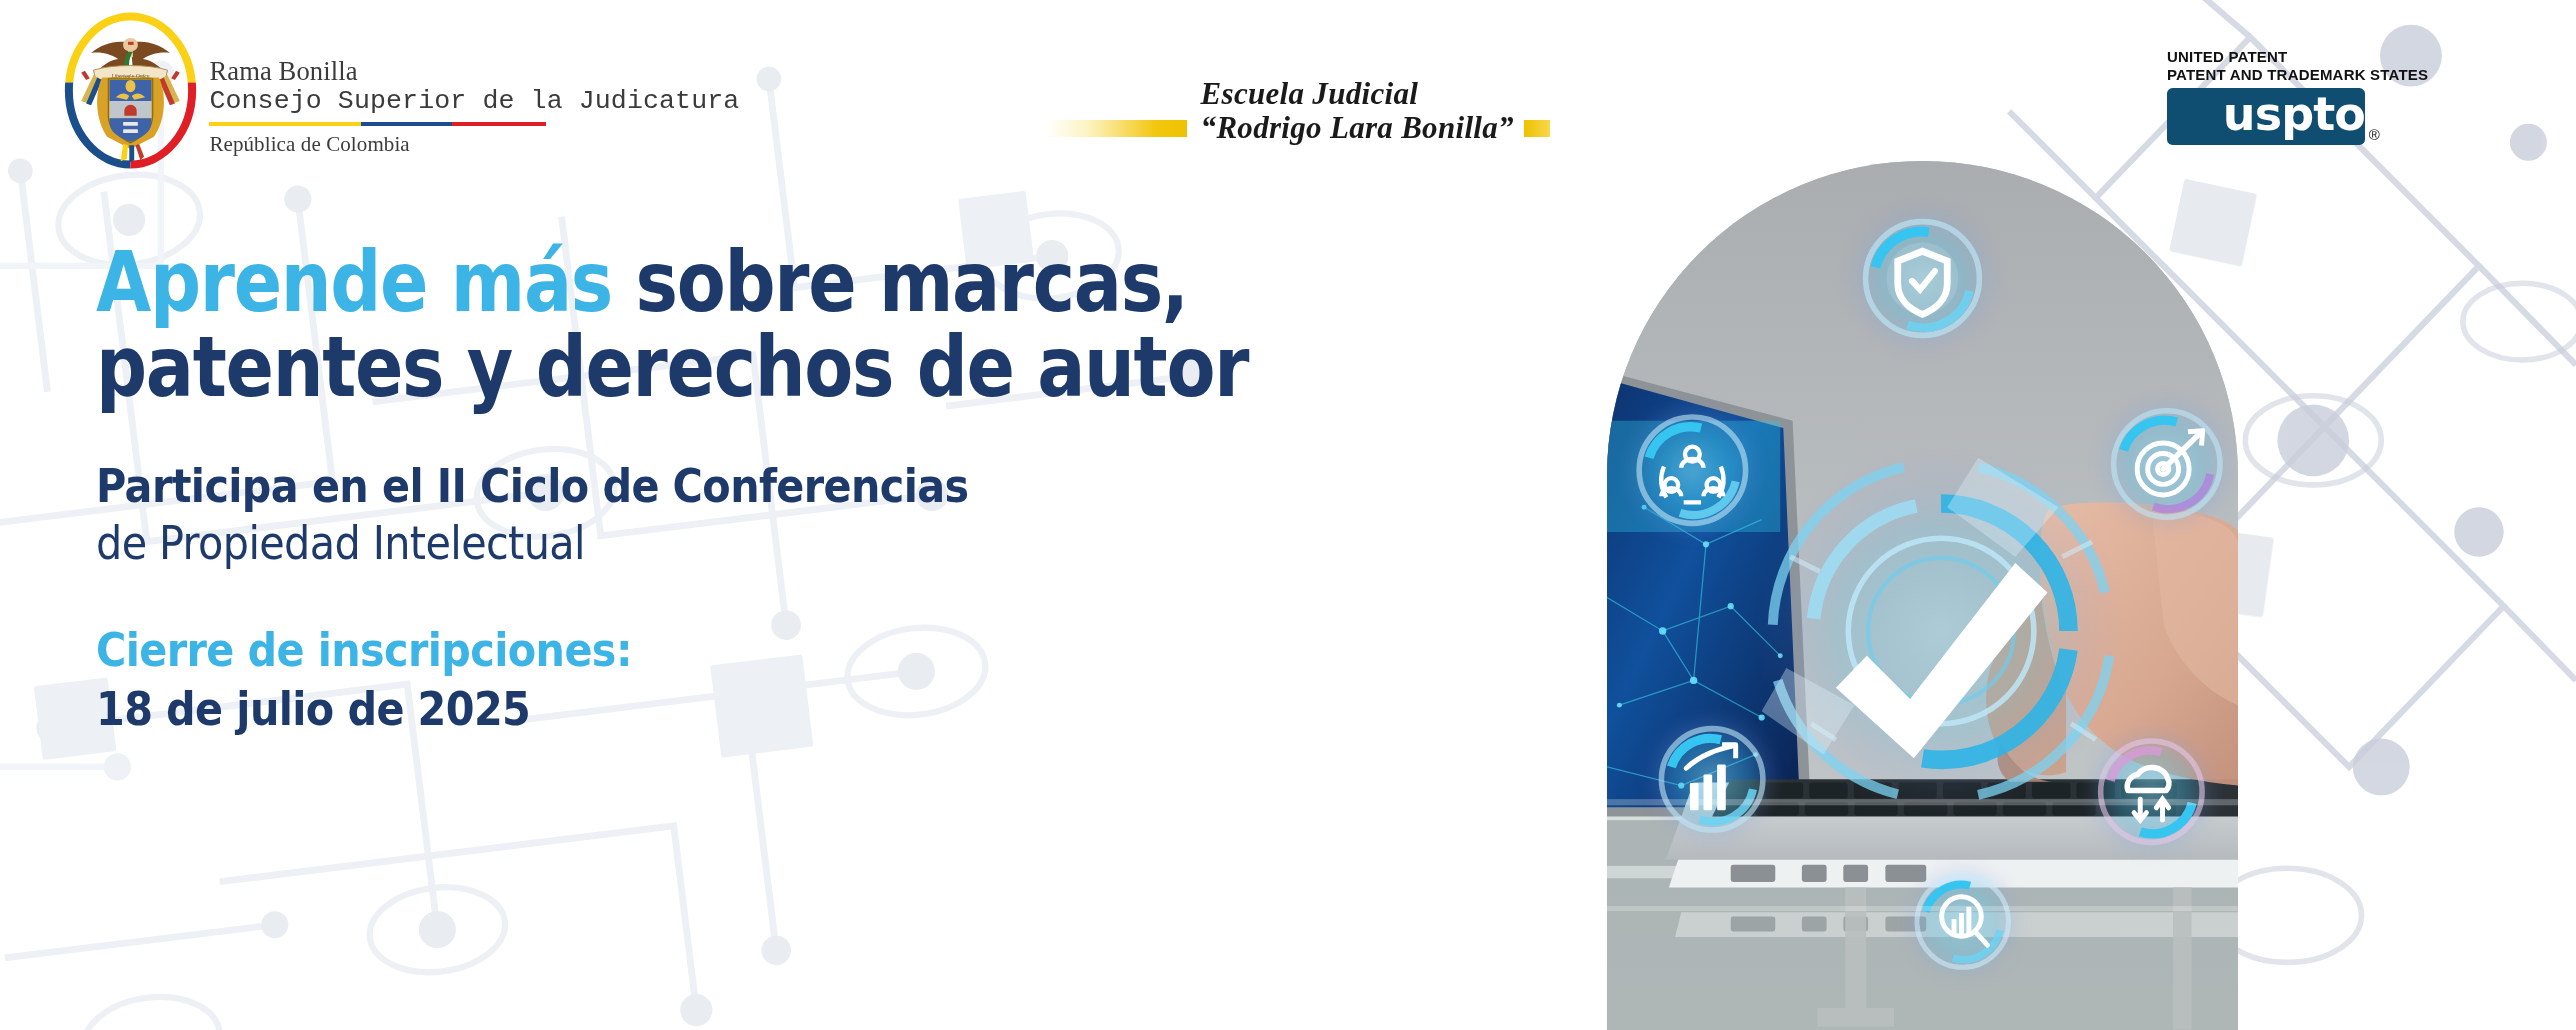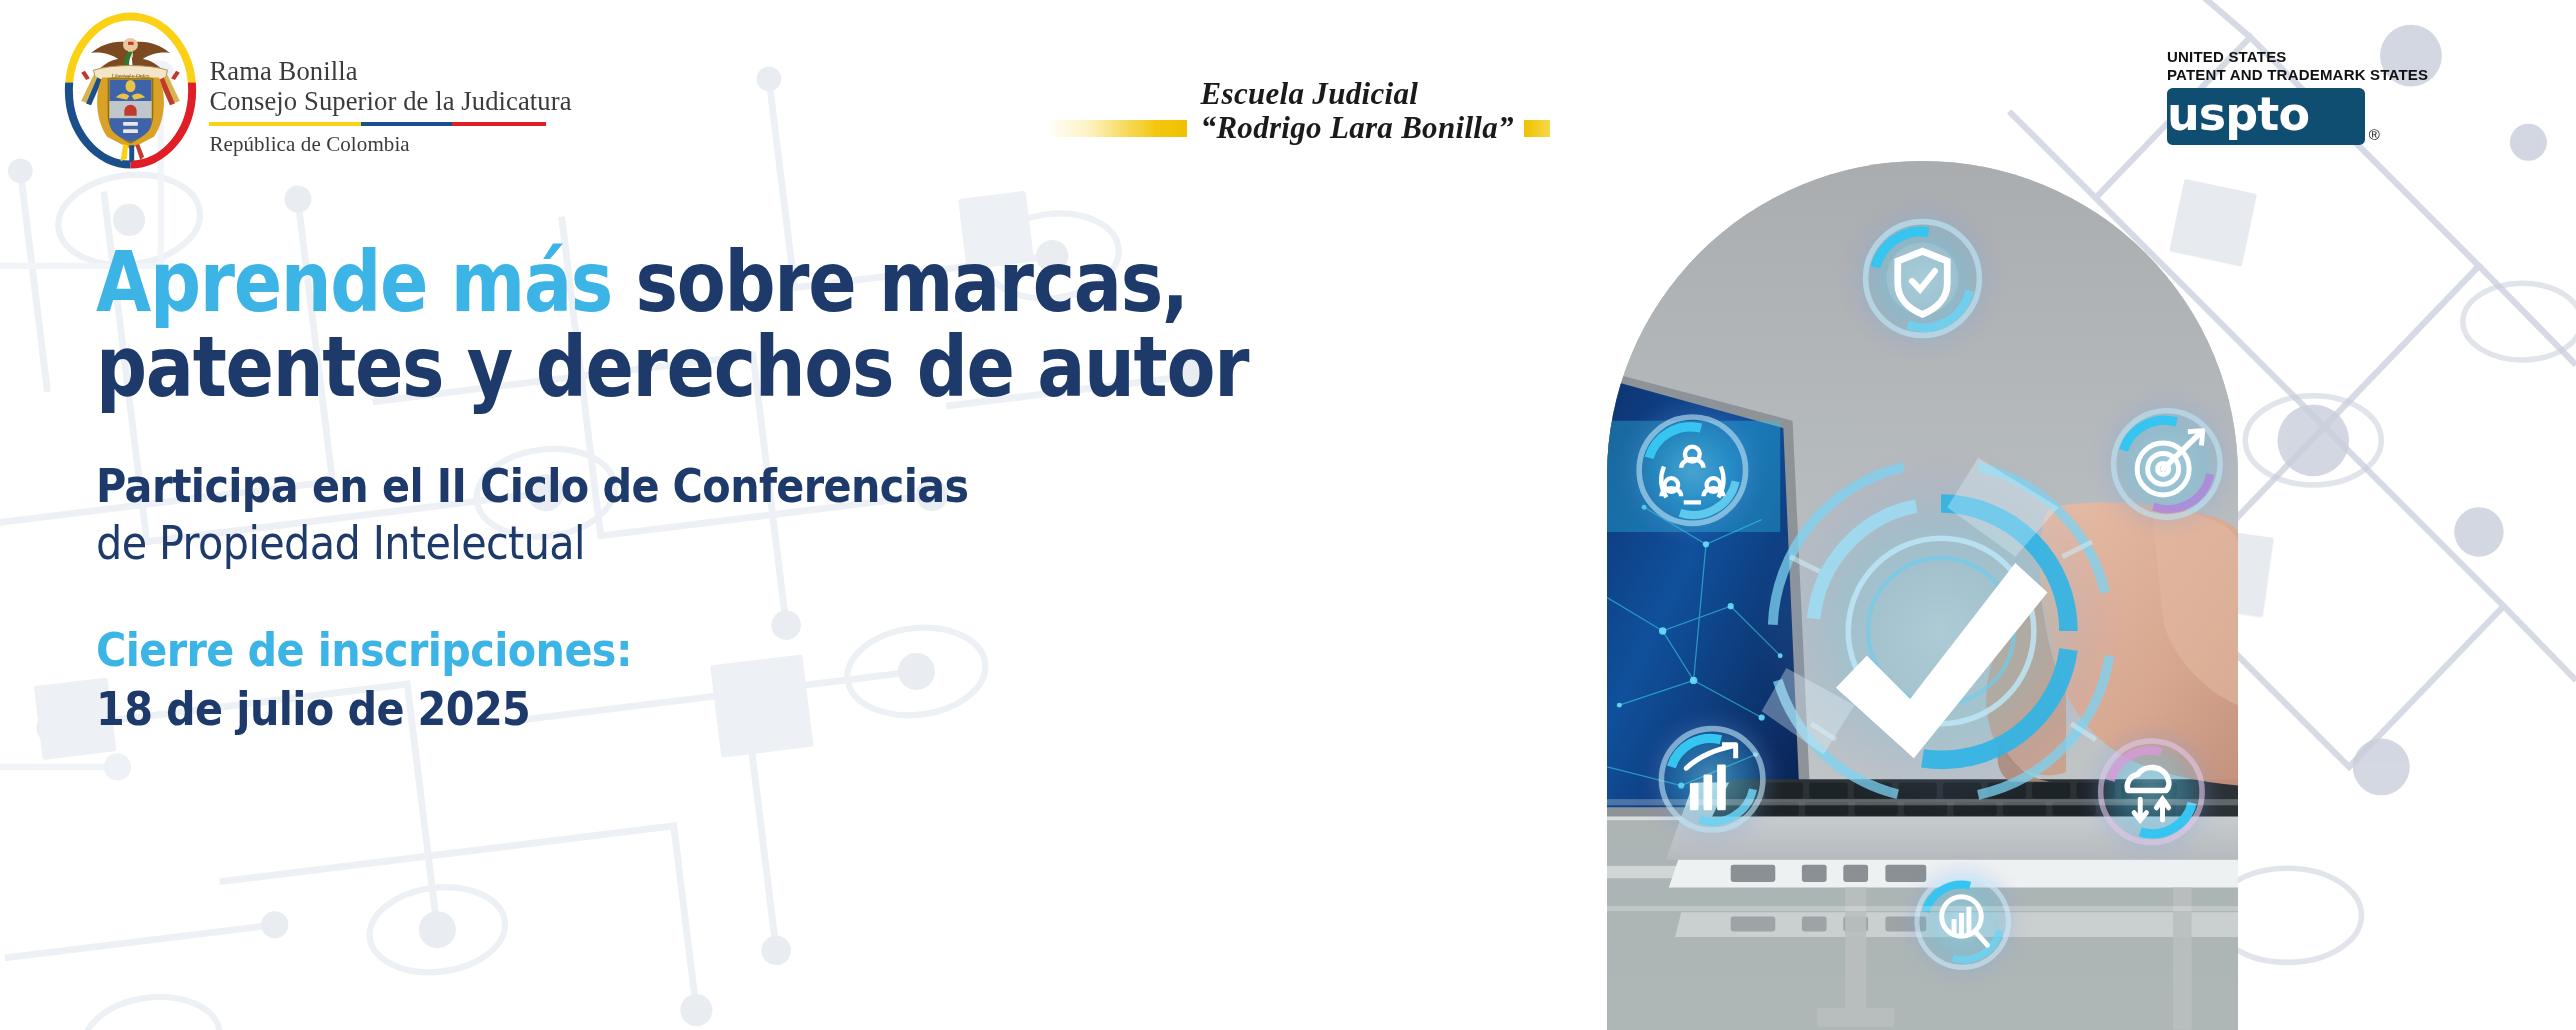--- a/index.html
+++ b/index.html
@@ -60,20 +60,21 @@
     font-size:26.6px;
     line-height:1.13;
     letter-spacing:0.1px;
     white-space:nowrap;
   }
   .rama-line2 {
     font-size:26.6px;
     line-height:1.13;
     letter-spacing:0.1px;
     white-space:nowrap;
+    font-family:Liberation Mono, monospace;
   }
   .tricolor-rule {
     width:337px; height:3.7px;
     margin:6.2px 0 5.6px 0;
     display:flex;
   }
   .tricolor-rule i { display:block; height:100%; }
   .tri-y { flex:0 0 45%; background:#FBD116; }
   .tri-b { flex:0 0 27%; background:#1A4F8B; }
   .tri-r { flex:0 0 28%; background:#E01E26; }
@@ -133,21 +134,21 @@
     position:relative;
     display:flex;
     align-items:flex-end;
   }
   .uspto-box {
     width:198px; height:57px;
     background:#0F4D71;
     border-radius:5.6px;
     display:flex;
     align-items:center;
-    justify-content:flex-start;
+    justify-content:flex-end;
   }
   .uspto-word {
     font-family:"DejaVu Sans", sans-serif;
     font-weight:bold;
     font-size:46px;
     color:#ffffff;
     letter-spacing:-0.9px;
     line-height:.86;
     transform:translateY(-1.2px);
   }
@@ -416,21 +417,21 @@
     <div class="escuela-logo">
       <div class="esc-bar-left"></div>
       <div class="esc-words">
         <div class="esc-l1">Escuela Judicial</div>
         <div class="esc-l2">“Rodrigo Lara Bonilla”</div>
       </div>
       <div class="esc-bar-right"></div>
     </div>
 
     <div class="uspto-logo">
-      <div class="uspto-caption">UNITED STATES</div>
+      <div class="uspto-caption">UNITED PATENT</div>
       <div class="uspto-caption">PATENT AND TRADEMARK STATES</div>
       <div class="uspto-mark">
         <div class="uspto-box">
           <span class="uspto-word">uspto</span>
         </div>
         <span class="uspto-reg">®</span>
       </div>
     </div>
   </div>
 

